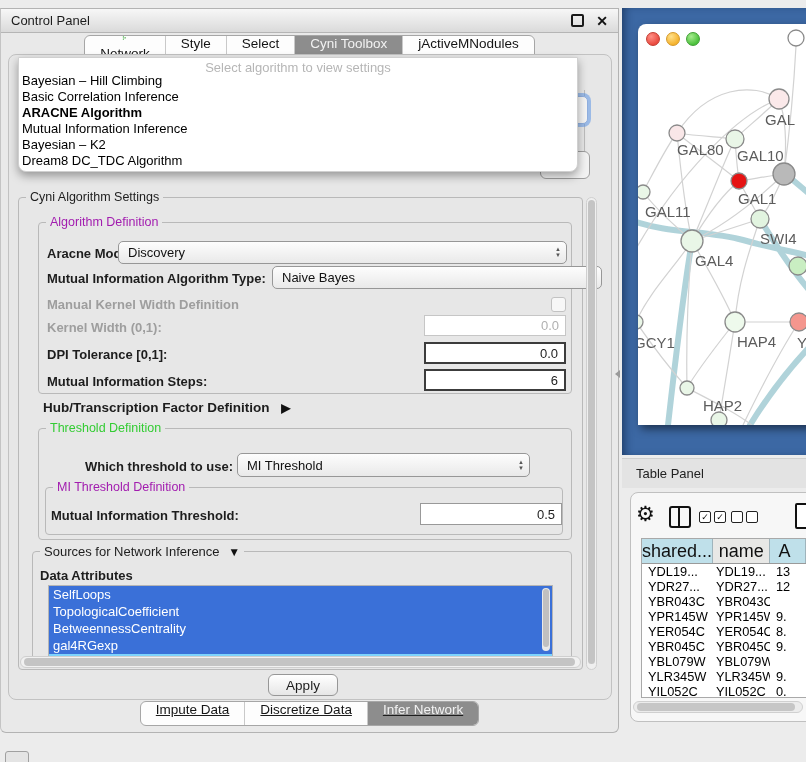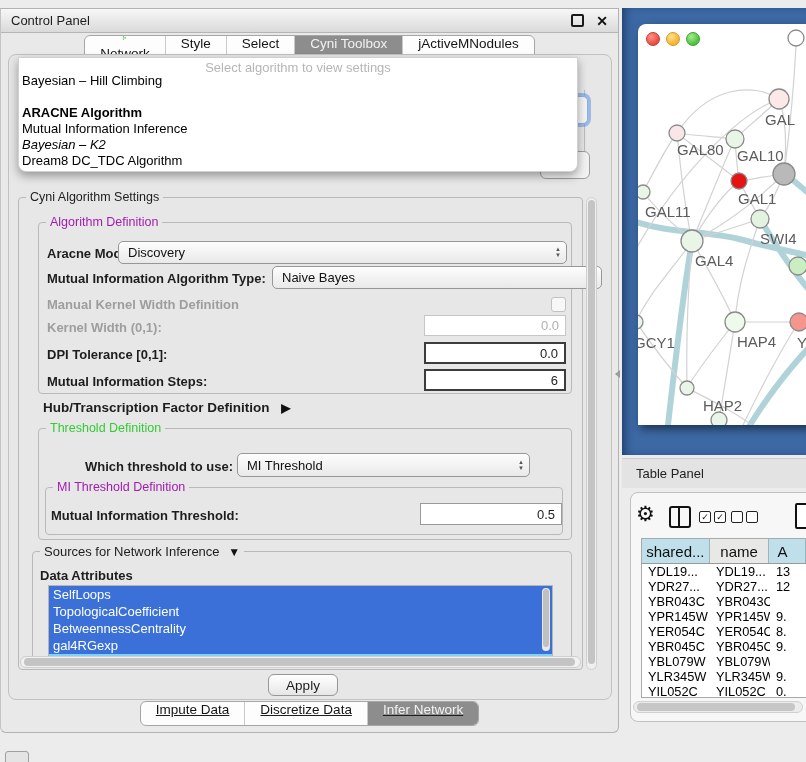--- a/index.html
+++ b/index.html
@@ -99,21 +99,21 @@
   .gear{position:absolute;left:636px;top:503px;font-size:21px;color:#111;line-height:1;}
   .split-icon{position:absolute;left:669px;top:506px;width:18px;height:18px;border:2px solid #111;border-radius:3px;}
   .split-icon::after{content:"";position:absolute;left:7px;top:0;width:2px;height:18px;background:#111;}
   .cb{display:inline-block;width:10px;height:10px;border:1.6px solid #222;border-radius:2px;
       font-size:9px;line-height:10px;text-align:center;color:#111;background:#fff;box-sizing:content-box;}
   .cb-group{position:absolute;top:511px;display:flex;gap:3px;}
   .doc-icon{position:absolute;left:795px;top:503px;width:16px;height:22px;border:2px solid #111;border-radius:2px;background:#fff;}
   .tbl{position:absolute;left:641px;top:538px;width:165px;height:160px;border:1px solid #a9a9a9;
        border-right:none;box-sizing:border-box;background:#fff;overflow:hidden;}
   .tbl-header{display:flex;height:24px;border-bottom:1px solid #9a9a9a;}
-  .th{font-size:15px;display:flex;align-items:center;justify-content:center;box-sizing:border-box;
+  .th{font-size:18px;display:flex;align-items:center;justify-content:center;box-sizing:border-box;
       border-right:1px solid #9fb4bc;color:#111;}
   .th.blue{background:#bfe0ea;}
   .th.gray{background:#e8e8e6;}
   .trow{display:flex;height:15px;font-size:12.8px;color:#000;}
   .td{box-sizing:border-box;padding-left:6px;white-space:nowrap;overflow:hidden;line-height:15px;}
   .tp-hscroll{position:absolute;left:633px;top:701px;width:170px;height:12px;background:#ececec;
               border:1px solid #d0d0d0;border-radius:6px;box-sizing:border-box;}
   .tp-hthumb{position:absolute;left:3px;top:1px;width:158px;height:8px;background:#c6c6c6;border-radius:4px;}
   .mini-btn{position:absolute;left:5px;top:751px;width:22px;height:16px;background:#e4e4e4;
             border:1px solid #a0a0a0;border-radius:3px;}
@@ -161,23 +161,24 @@
 
   <div class="cp-content"></div>
 
   <div class="frag-combo-blue"></div>
   <div class="frag-line"></div>
   <div class="frag-combo2"></div>
 
   <div class="popup">
     <div class="popup-prompt">Select algorithm to view settings</div>
     <div class="popup-item" style="top:15px;">Bayesian – Hill Climbing</div>
+    <div class="popup-item" style="top:31px;">Basic Correlation Inference</div>
     <div class="popup-item bold" style="top:47px;">ARACNE Algorithm</div>
     <div class="popup-item" style="top:63px;">Mutual Information Inference</div>
-    <div class="popup-item" style="top:79px;font-style:italic;">Bayesian – K2</div>
+    <div class="popup-item" style="top:79px;">Bayesian – K2</div>
     <div class="popup-item" style="top:95px;">Dream8 DC_TDC Algorithm</div>
   </div>
 
   <div class="gbox" style="left:18px;top:197px;width:565px;height:473px;"></div>
   <div class="gbox-label gl-black" style="left:26px;top:190px;">Cyni Algorithm Settings</div>
 
   <div class="gbox" style="left:38px;top:222px;width:534px;height:172px;"></div>
   <div class="gbox-label gl-blue" style="left:46px;top:215px;">Algorithm Definition</div>
 
   <div class="lbl" style="left:47px;top:246px;">Aracne Mode:</div>

